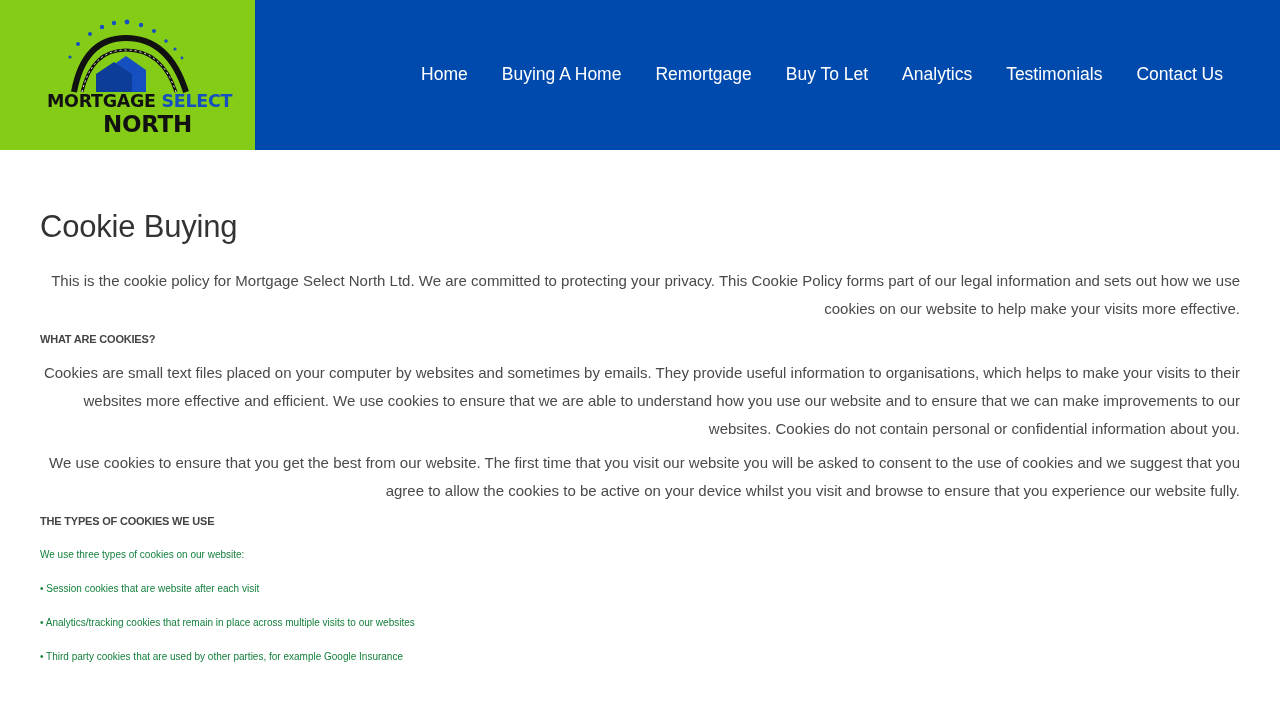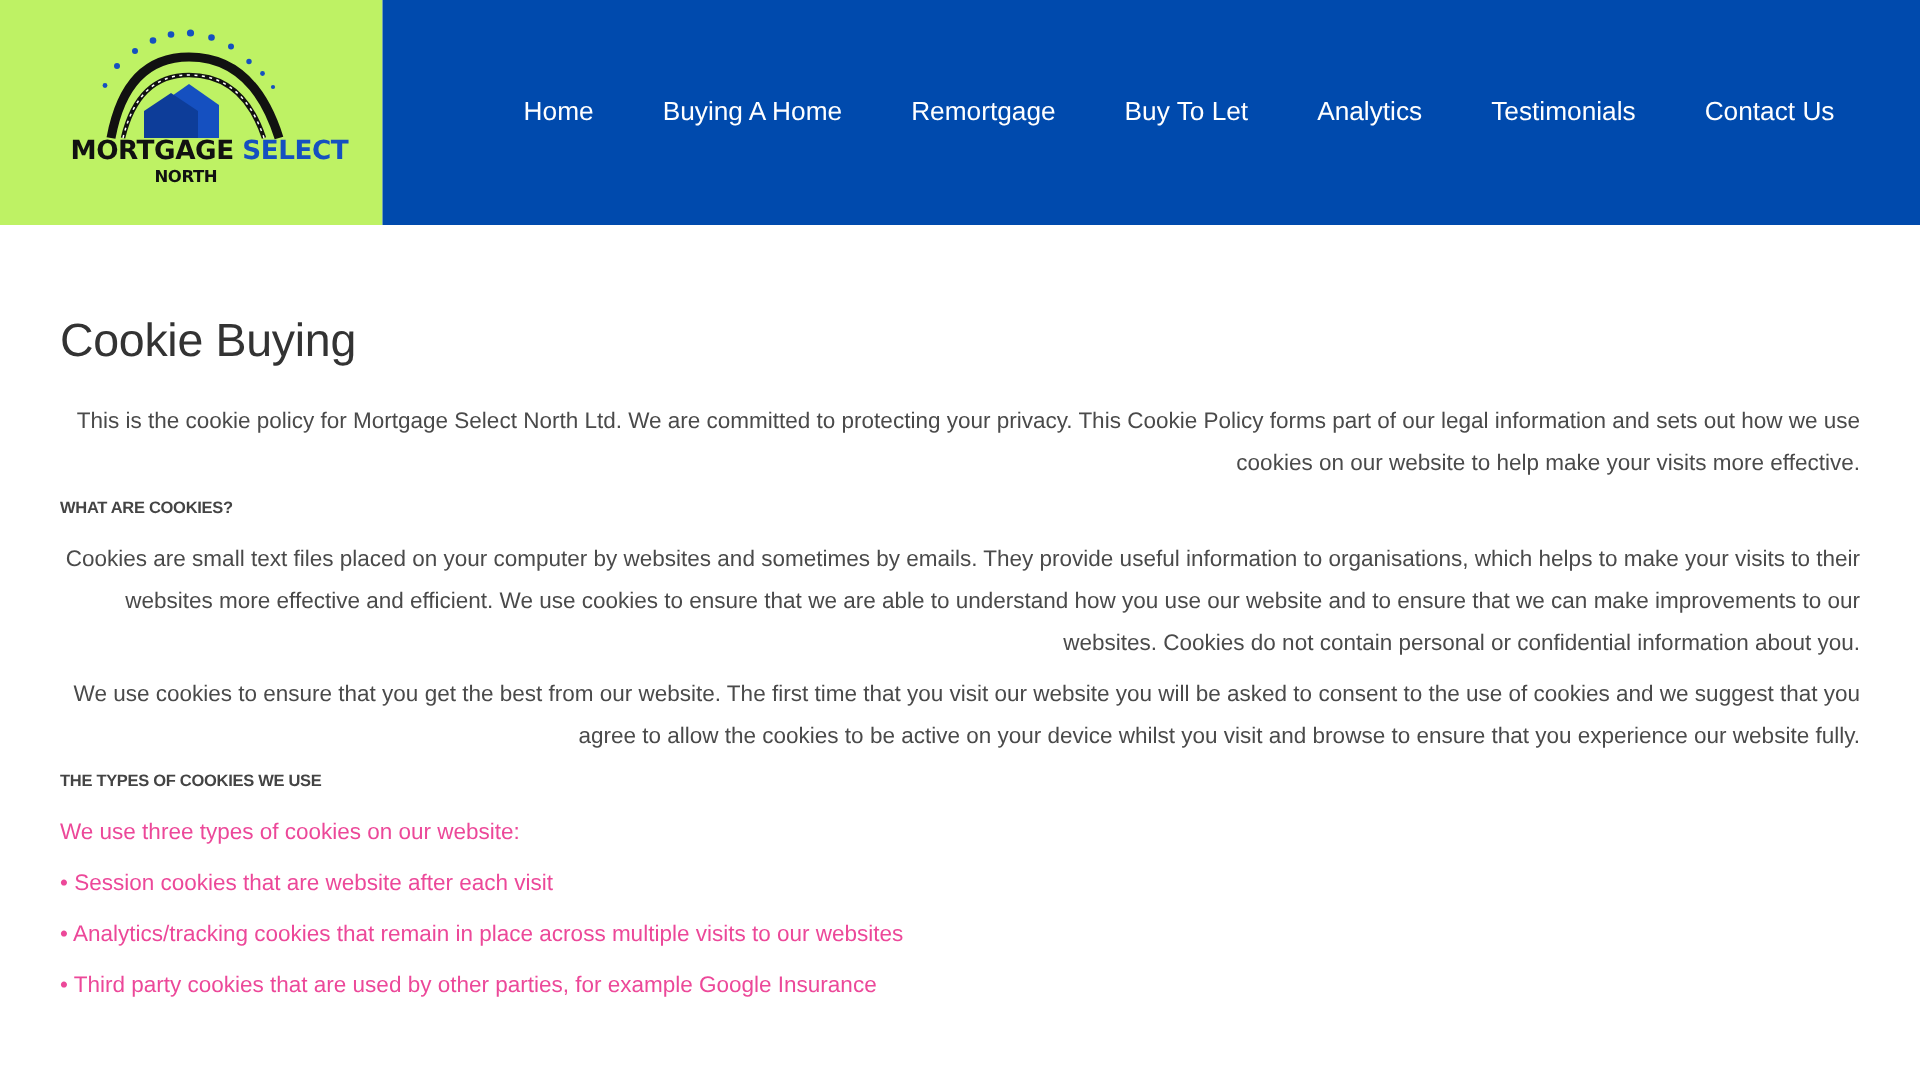--- a/index.html
+++ b/index.html
@@ -1,34 +1,34 @@
 <!DOCTYPE html>
 <html><head>
   <meta charset="utf-8">
   <style>
     * { box-sizing: border-box; margin: 0; padding: 0; }
     html, body { width: 1280px; height: 720px; overflow: hidden; background: #ffffff; }
     body { font-family: "Liberation Sans", "DejaVu Sans", sans-serif; color: #444444; }
 
     .header { position: absolute; left: 0; top: 0; width: 1280px; height: 150px; display: flex; }
-    .logo-box { width: 255px; height: 150px; background: #bef264; position: relative; }
+    .logo-box { width: 255px; height: 150px; background: #84cc16; position: relative; }
     .nav-bar { flex: 1; height: 150px; background: #004aad; position: relative; }
-    .nav { position: absolute; top: 62px; right: 57px; display: flex; gap: 12px; }
+    .nav { position: absolute; top: 62px; right: 57px; display: flex; gap: 0; }
     .nav-item { color: #ffffff; font-size: 17.5px; text-decoration: none; margin-left: 34px; white-space: nowrap; cursor: pointer; line-height: 24px; }
 
     .logo-svg { position: absolute; left: 44px; top: 16px; }
     .logo-text-1 { position: absolute; left: 47px; top: 91px; font-size: 17.5px; font-weight: bold; letter-spacing: -0.3px; white-space: nowrap; color: #111; font-family: "DejaVu Sans", sans-serif; }
     .logo-text-1 .sel { color: #1550c0; }
-    .logo-text-2 { position: absolute; left: 103px; top: 111px; font-size: 11px; font-weight: bold; color: #111; font-family: "DejaVu Sans", sans-serif; letter-spacing: -0.3px; }
+    .logo-text-2 { position: absolute; left: 103px; top: 111px; font-size: 23px; font-weight: bold; color: #111; font-family: "DejaVu Sans", sans-serif; letter-spacing: -0.3px; }
 
     .content { position: absolute; left: 40px; top: 206px; width: 1200px; }
     .page-title { font-size: 31px; font-weight: normal; color: #333333; line-height: 42px; margin-bottom: 19px; letter-spacing: -0.2px; }
     .para { font-size: 15px; line-height: 28px; color: #4a4a4a; margin-bottom: 6px; text-align: right; }
     .sec-head { font-size: 11px; font-weight: bold; color: #444444; line-height: 20px; margin-bottom: 10px; text-transform: uppercase; letter-spacing: -0.2px; }
-    .bullet { font-size: 15px; line-height: 20px; color: #ec4899; margin-bottom: 14px; }
+    .bullet { font-size: 10px; line-height: 20px; color: #15803d; margin-bottom: 14px; }
   </style>
 </head>
 <body>
 
 <header class="header">
   <div class="logo-box">
     <svg class="logo-svg" width="150" height="80" viewBox="0 0 150 80">
       <g fill="#1550c0">
         <circle cx="34" cy="28" r="2"></circle>
           <circle cx="46" cy="18" r="2"></circle>

